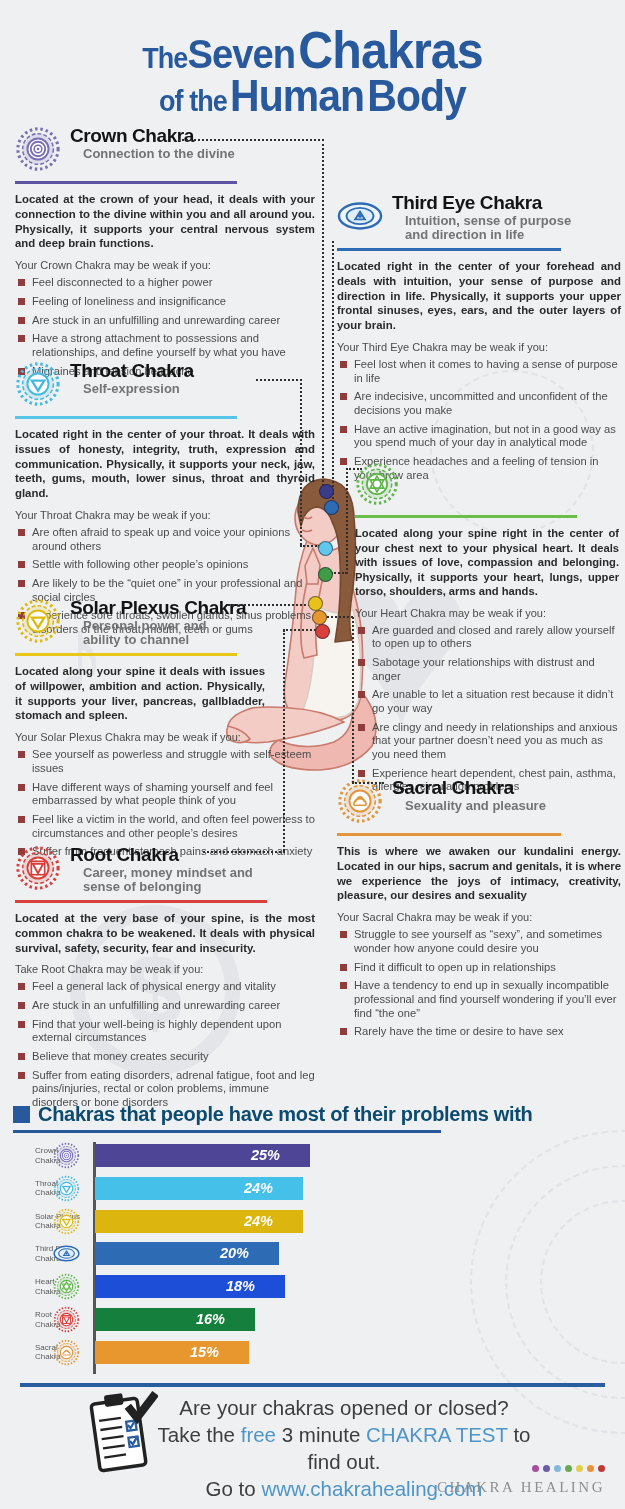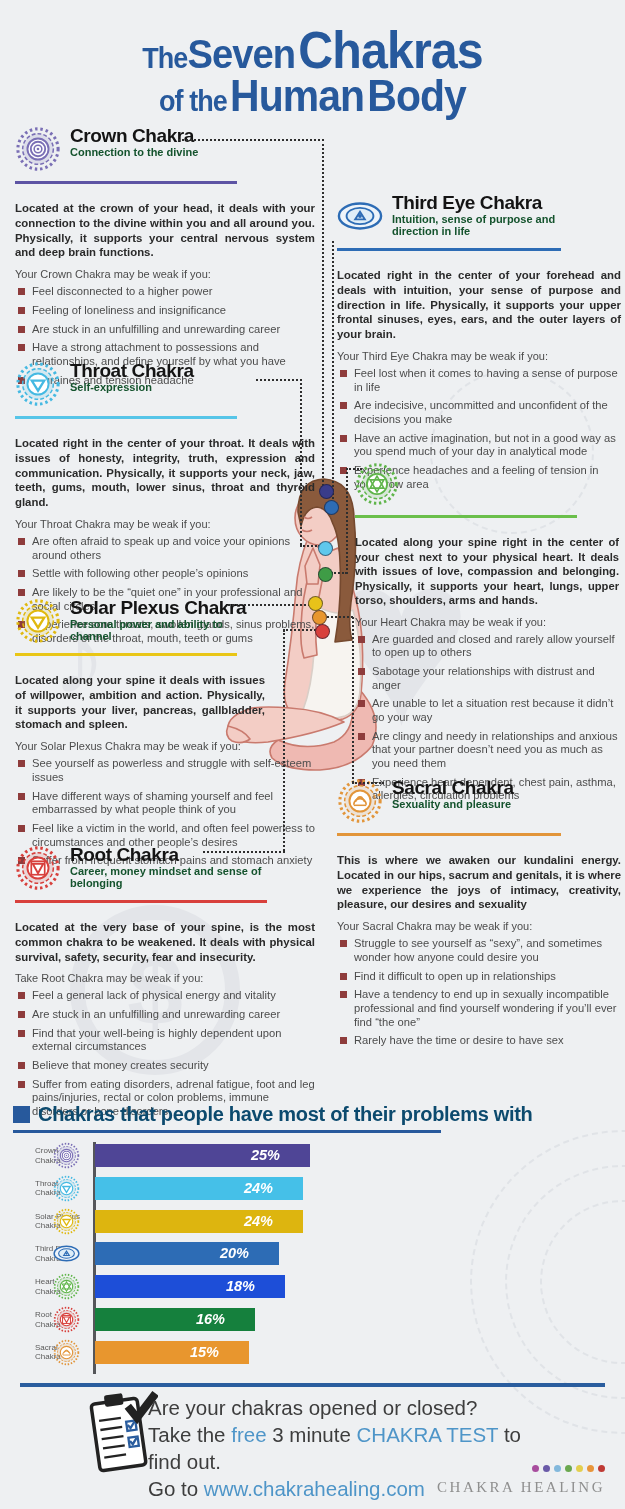--- a/index.html
+++ b/index.html
@@ -12,23 +12,23 @@
 
   
   .main-title{position:absolute;top:26px;left:0;right:0;text-align:center;color:#27599c;
               font-weight:bold;transform:scaleX(.93);letter-spacing:-1px;line-height:.95;z-index:2;}
   .t-sm{font-size:29px;} .t-md{font-size:41px;} .t-lg{font-size:52px;} .t-md2{font-size:44px;}
 
   
   .chakra{position:absolute;z-index:2;}
   .sec-head{display:flex;gap:9px;align-items:flex-start;}
   .sec-name{font-size:19px;font-weight:bold;color:#141414;letter-spacing:-0.4px;line-height:1.02;margin:0;}
-  .sec-sub{font-size:11px;font-weight:bold;color:#14532d;line-height:1.08;margin:2px 0 0;}
+  .sec-sub{font-size:13px;font-weight:bold;color:#737373;line-height:1.08;margin:2px 13px 0;}
   .sec-underline{height:3px;margin-top:5px;}
-  .sec-desc{font-weight:bold;font-size:11.4px;line-height:1.3;color:#2a2a2a;text-align:justify;margin:17px 0 0;}
+  .sec-desc{font-weight:bold;font-size:11.4px;line-height:1.3;color:#2a2a2a;text-align:justify;margin:8px 0 0;}
   .sec-weak{font-size:11px;color:#4c4c4c;margin:8px 0 0;}
   ul.bullets{list-style:none;margin:5px 0 0;padding:0;}
   .bullets li{position:relative;padding-left:17px;margin-top:5px;font-size:11.2px;line-height:1.22;color:#4c4c4c;}
   .bullets li::before{content:"";position:absolute;left:3px;top:3px;width:7px;height:7px;background:#8e3c3c;}
 
   #sec-crown{top:126px;left:15px;width:300px;}
   #sec-throat{top:361px;left:15px;width:300px;}
   #sec-solar{top:598px;left:15px;width:300px;}
   #sec-root{top:845px;left:15px;width:300px;}
   #sec-third-eye{top:193px;left:337px;width:284px;}
@@ -53,21 +53,21 @@
   .chart-body{position:relative;margin-top:9px;margin-left:22px;height:234px;}
   .axis{position:absolute;left:58px;top:0;height:232px;width:3px;background:#55565a;}
   .crow{position:absolute;left:0;height:25px;width:560px;}
   .clabel{position:absolute;left:0;top:2px;width:52px;font-size:8px;color:#5a5a5a;line-height:1.2;}
   .cicon{position:absolute;left:18px;top:-2px;}
   .cbar{position:absolute;left:60px;top:0;height:23px;}
   .cpct{position:absolute;right:30px;top:3px;font-size:14.5px;font-weight:bold;font-style:italic;color:#fff;}
 
   
   .footer-rule{position:absolute;top:1383px;left:20px;width:585px;height:4px;background:#2a5d9e;z-index:2;}
-  .footer-text{position:absolute;top:1394px;left:148px;width:392px;text-align:left;
+  .footer-text{position:absolute;top:1394px;left:148px;width:392px;text-align:center;
                font-size:20.5px;color:#3d3d3d;line-height:1.32;z-index:2;}
   .blue{color:#4e95c8;}
   #clipboard{position:absolute;left:86px;top:1390px;z-index:2;}
   .logo{position:absolute;top:1458px;right:20px;text-align:right;z-index:2;}
   .logo-dots span{display:inline-block;width:7px;height:7px;border-radius:50%;margin-left:4px;}
   .logo-name{font-size:15px;color:#8f8f8f;letter-spacing:2.5px;margin-top:3px;
              font-family:"Liberation Serif",serif;}
 </style>
 </head>
 <body>

